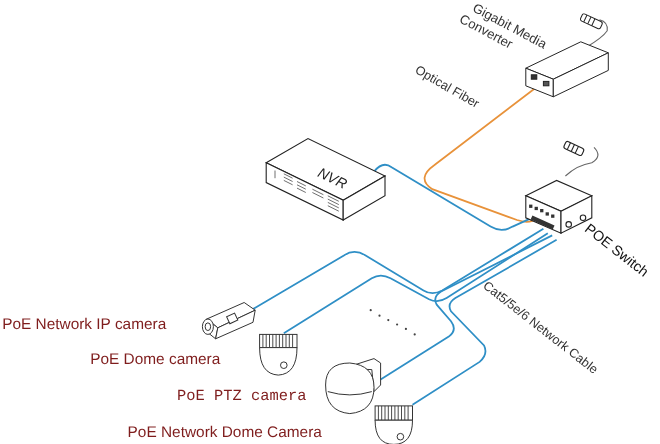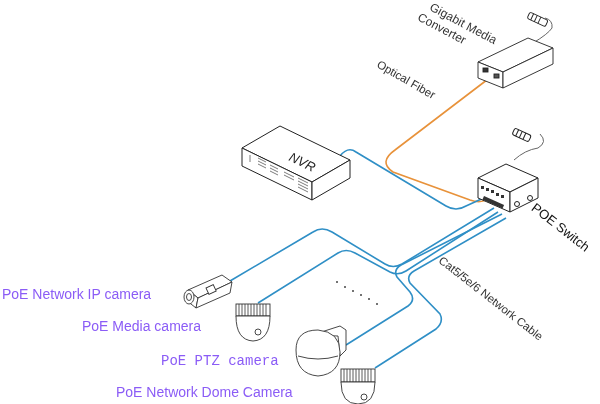--- a/index.html
+++ b/index.html
@@ -1,18 +1,18 @@
 <!DOCTYPE html>
 <html><head>
 <meta charset="utf-8">
 <style>
   html, body { margin: 0; padding: 0; background: #ffffff; }
   body { width: 600px; height: 404px; overflow: hidden; position: relative; font-family: "Liberation Sans", sans-serif; }
   #canvas { position: absolute; left: 0; top: 0; width: 600px; height: 404px; }
-  .lbl { position: absolute; color: #8b5cf6; white-space: nowrap; }
+  .lbl { position: absolute; color: #7f1d1d; white-space: nowrap; }
   .cam-lbl { font-size: 14px; }
   .rot { transform-origin: 0 0; font-size: 11.5px; color: #333; }
   .dev-text { font-family: "Liberation Sans", sans-serif; }
 </style>
 </head>
 <body>
 
 <svg id="canvas" viewBox="0 0 600 404" xmlns="http://www.w3.org/2000/svg">
 
   <g fill="none" stroke="#e8923a" stroke-width="1.6">
@@ -159,15 +159,15 @@
 <div class="lbl rot" style="left:434px; top:0px; transform: rotate(28deg); font-size:12px;">Gigabit Media</div>
 <div class="lbl rot" style="left:422px; top:10px; transform: rotate(28deg); font-size:12px;">Converter</div>
 
 <div class="lbl rot" style="left:381px; top:58px; transform: rotate(30deg); font-size:11.5px;">Optical Fiber</div>
 
 <div class="lbl rot" style="left:538px; top:200px; transform: rotate(38deg); font-size:13px; color:#111;">POE Switch</div>
 
 <div class="lbl rot" style="left:444px; top:254px; transform: rotate(38deg); font-size:11.5px;">Cat5/5e/6 Network Cable</div>
 
 <div class="lbl cam-lbl" style="left:2px; top:286px;">PoE Network IP camera</div>
-<div class="lbl cam-lbl" style="left:82px; top:318px;">PoE Media camera</div>
+<div class="lbl cam-lbl" style="left:82px; top:318px;">PoE Dome camera</div>
 <div class="lbl cam-lbl" style="left:161px; top:353px;font-family:Liberation Mono, monospace;">PoE PTZ camera</div>
 <div class="lbl cam-lbl" style="left:116px; top:384px;">PoE Network Dome Camera</div>
 
 </body></html>

